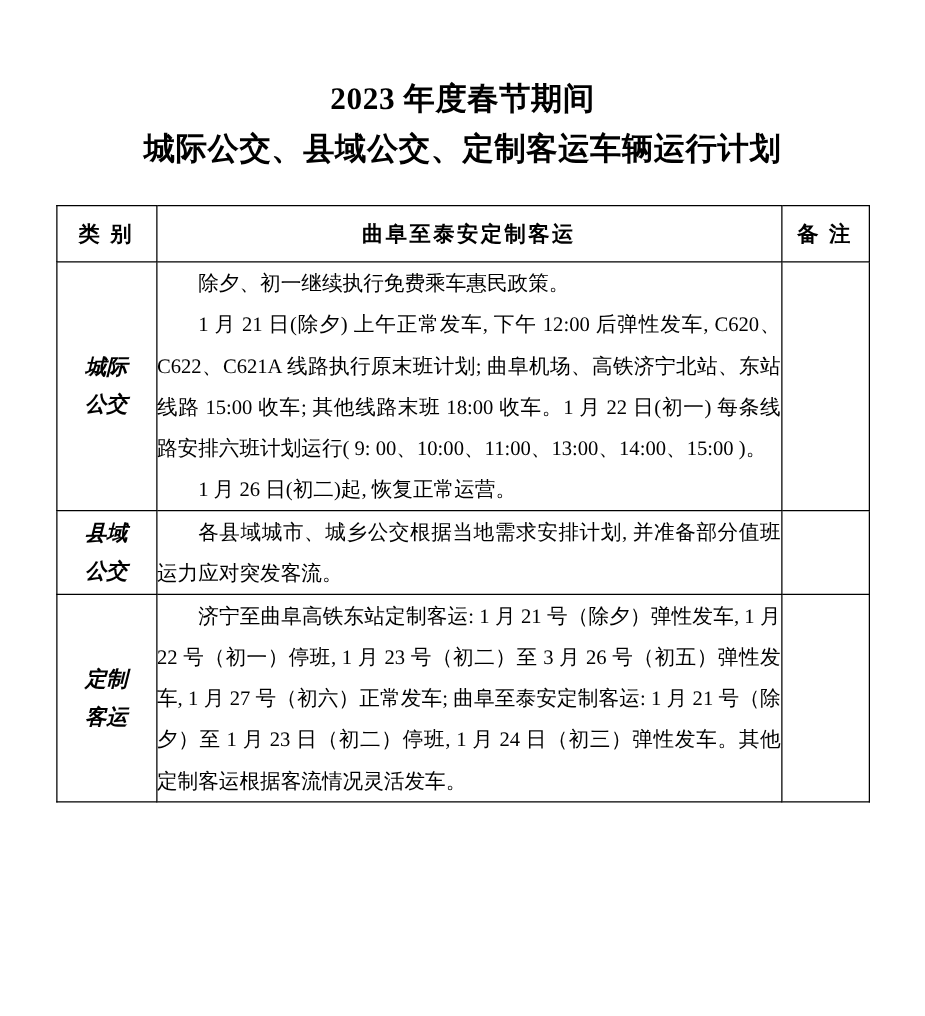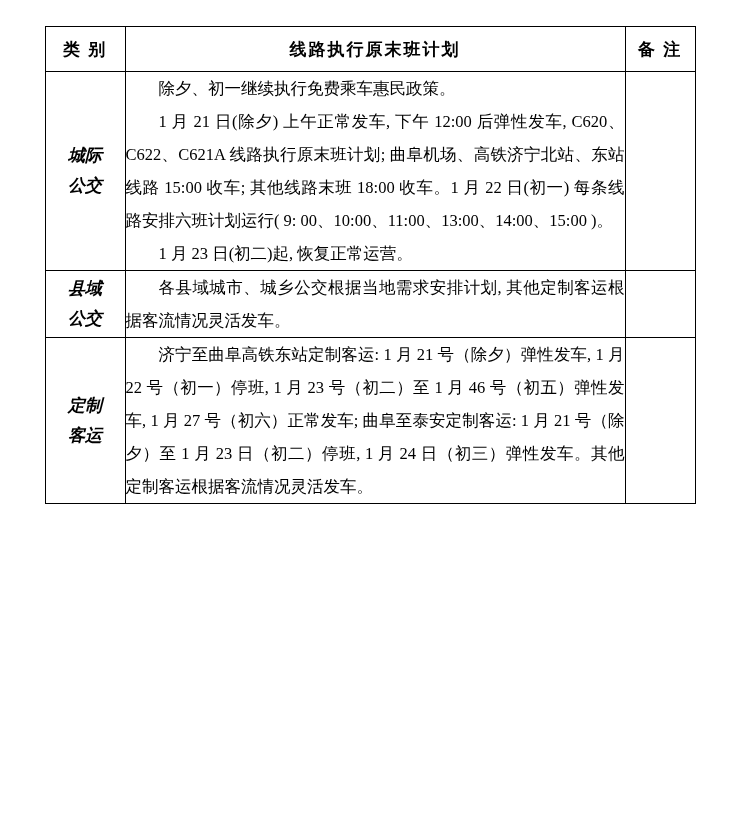--- a/index.html
+++ b/index.html
@@ -80,64 +80,68 @@
   .note-cell {
     background: #fff;
   }
   .footer-space { height: 20px; }
 </style>
 </head>
 <body>
 
 <div class="page">
 
+  <div class="title-block">
+    <div class="title-line">2023 年度春节期间</div>
+    <div class="title-line sub">城际公交、县域公交、定制客运车辆运行计划</div>
+  </div>
 
   <table class="plan">
     <colgroup>
       <col class="col-cat">
       <col class="col-main">
       <col class="col-note">
     </colgroup>
     <thead>
       <tr>
         <th class="hdr">类 别</th>
-        <th class="hdr">线路执行原末班计划</th>
+        <th class="hdr">曲阜至泰安定制客运</th>
         <th class="hdr">备 注</th>
       </tr>
     </thead>
     <tbody>
       <tr>
         <td class="cat-cell">
           <span>城际</span>
           <span>公交</span>
         </td>
         <td class="body-cell">
           <p>除夕、初一继续执行免费乘车惠民政策。</p>
           <p>1 月 21 日(除夕) 上午正常发车, 下午 12:00 后弹性发车, C620、C622、C621A 线路执行原末班计划; 曲阜机场、高铁济宁北站、东站线路 15:00 收车; 其他线路末班 18:00 收车。1 月 22 日(初一) 每条线路安排六班计划运行( 9: 00、10:00、11:00、13:00、14:00、15:00 )。</p>
-          <p>1 月 23 日(初二)起, 恢复正常运营。</p>
+          <p>1 月 26 日(初二)起, 恢复正常运营。</p>
         </td>
         <td class="note-cell"></td>
       </tr>
       <tr>
         <td class="cat-cell">
           <span>县域</span>
           <span>公交</span>
         </td>
         <td class="body-cell">
-          <p>各县域城市、城乡公交根据当地需求安排计划, 其他定制客运根据客流情况灵活发车。</p>
+          <p>各县域城市、城乡公交根据当地需求安排计划, 并准备部分值班运力应对突发客流。</p>
         </td>
         <td class="note-cell"></td>
       </tr>
       <tr>
         <td class="cat-cell">
           <span>定制</span>
           <span>客运</span>
         </td>
         <td class="body-cell">
-          <p>济宁至曲阜高铁东站定制客运: 1 月 21 号（除夕）弹性发车, 1 月 22 号（初一）停班, 1 月 23 号（初二）至 1 月 46 号（初五）弹性发车, 1 月 27 号（初六）正常发车; 曲阜至泰安定制客运: 1 月 21 号（除夕）至 1 月 23 日（初二）停班, 1 月 24 日（初三）弹性发车。其他定制客运根据客流情况灵活发车。</p>
+          <p>济宁至曲阜高铁东站定制客运: 1 月 21 号（除夕）弹性发车, 1 月 22 号（初一）停班, 1 月 23 号（初二）至 3 月 26 号（初五）弹性发车, 1 月 27 号（初六）正常发车; 曲阜至泰安定制客运: 1 月 21 号（除夕）至 1 月 23 日（初二）停班, 1 月 24 日（初三）弹性发车。其他定制客运根据客流情况灵活发车。</p>
         </td>
         <td class="note-cell"></td>
       </tr>
     </tbody>
   </table>
 
   <div class="footer-space"></div>
 </div>
 
 </body></html>

